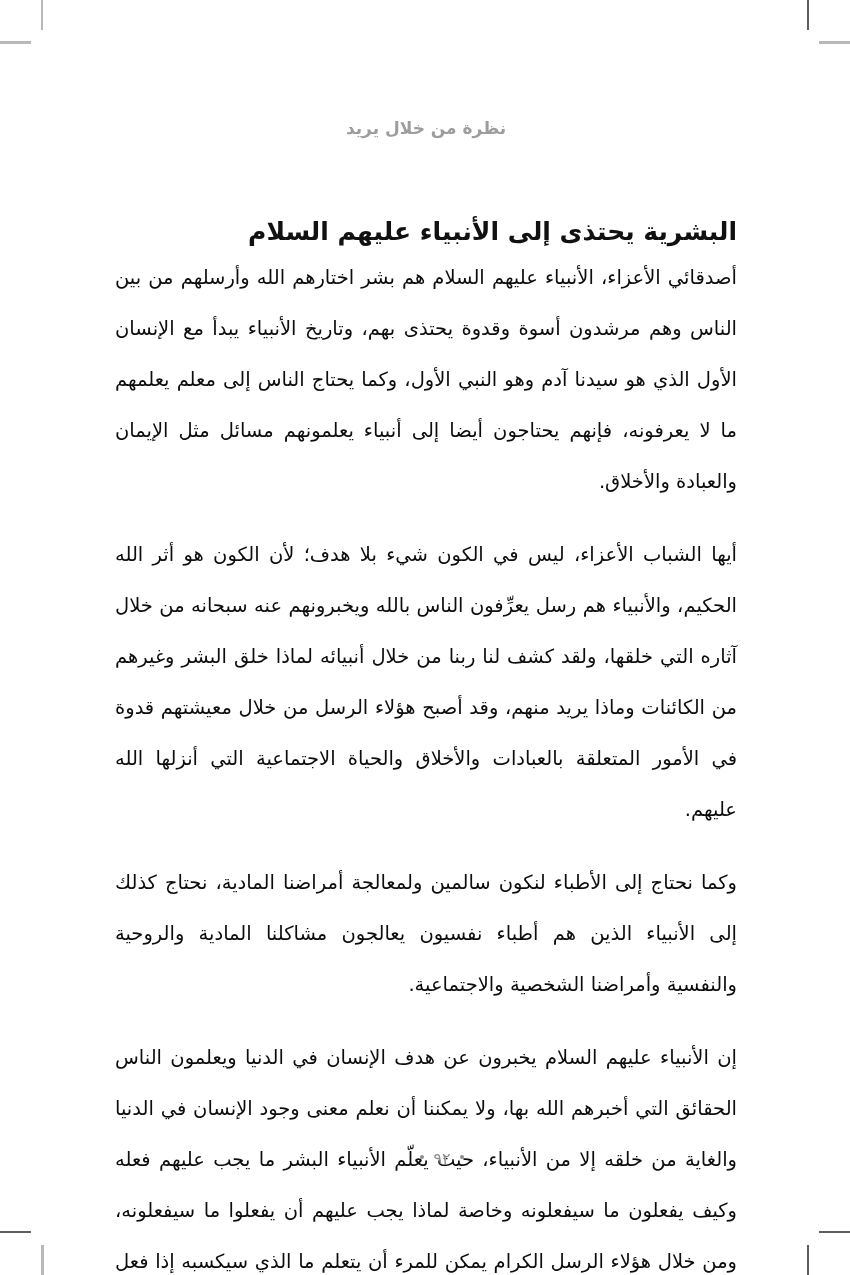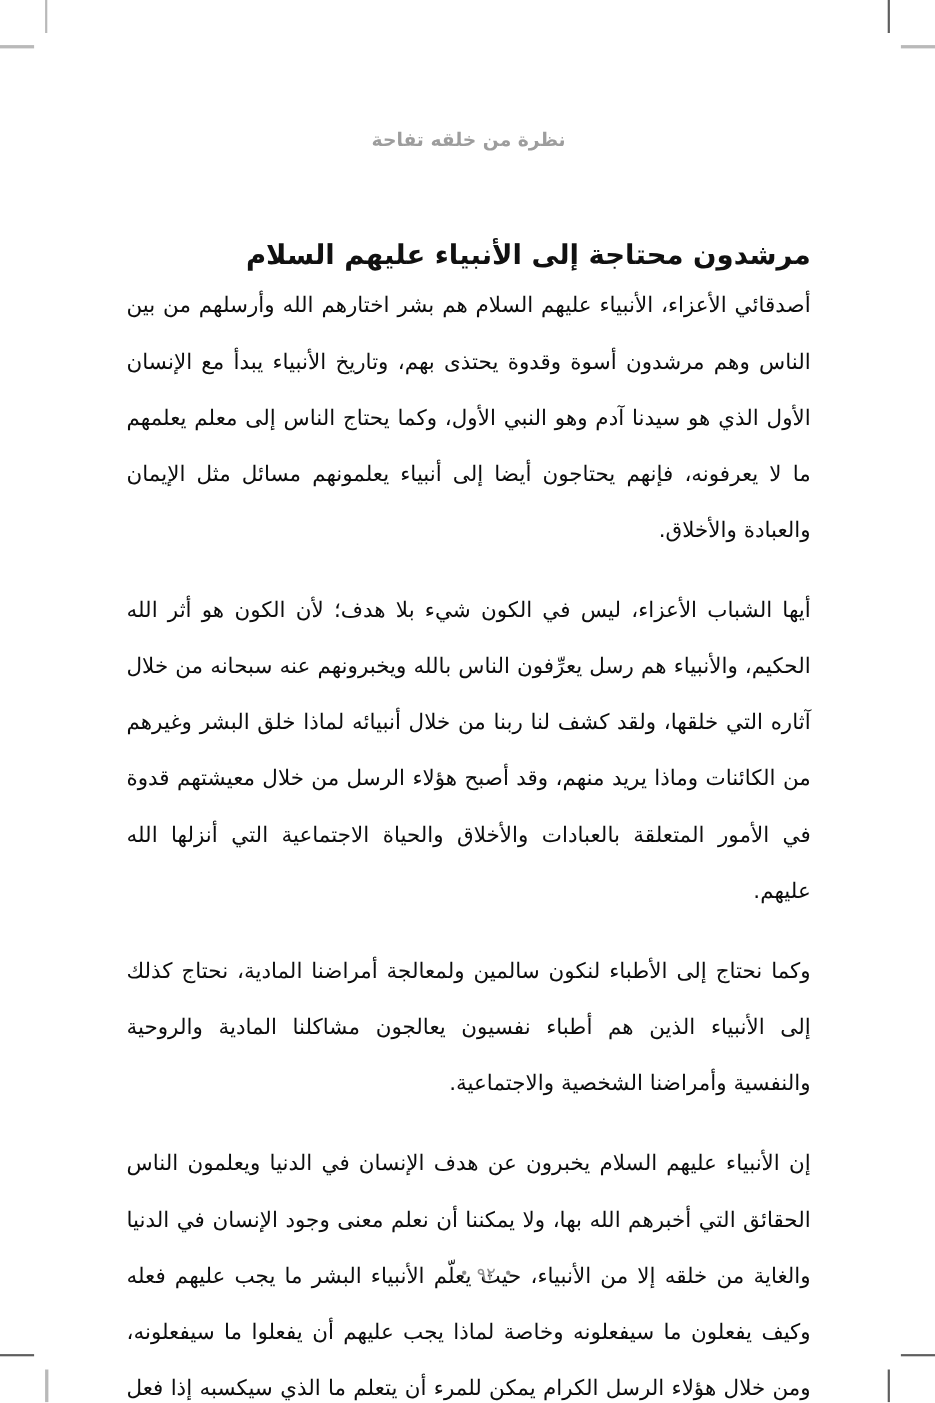--- a/index.html
+++ b/index.html
@@ -126,23 +126,23 @@
   <div class="crop crop-tl-h"></div>
   <div class="crop crop-tr-v dark"></div>
   <div class="crop crop-tr-h"></div>
   <div class="crop crop-bl-h dark"></div>
   <div class="crop crop-bl-v"></div>
   <div class="crop crop-br-h dark"></div>
   <div class="crop crop-br-v dark"></div>
 
   <div class="content">
 
-    <div class="running-head">نظرة من خلقه تفاحة</div>
+    <div class="running-head">نظرة من خلال يريد</div>
 
-    <h1 class="chapter-title">مرشدون محتاجة إلى الأنبياء عليهم السلام</h1>
+    <h1 class="chapter-title">البشرية يحتذى إلى الأنبياء عليهم السلام</h1>
 
     <div class="body-text">
       <p>أصدقائي الأعزاء، الأنبياء عليهم السلام هم بشر اختارهم الله وأرسلهم من بين الناس وهم مرشدون أسوة وقدوة يحتذى بهم، وتاريخ الأنبياء يبدأ مع الإنسان الأول الذي هو سيدنا آدم وهو النبي الأول، وكما يحتاج الناس إلى معلم يعلمهم ما لا يعرفونه، فإنهم يحتاجون أيضا إلى أنبياء يعلمونهم مسائل مثل الإيمان والعبادة والأخلاق.</p>
       <p>أيها الشباب الأعزاء، ليس في الكون شيء بلا هدف؛ لأن الكون هو أثر الله الحكيم، والأنبياء هم رسل يعرِّفون الناس بالله ويخبرونهم عنه سبحانه من خلال آثاره التي خلقها، ولقد كشف لنا ربنا من خلال أنبيائه لماذا خلق البشر وغيرهم من الكائنات وماذا يريد منهم، وقد أصبح هؤلاء الرسل من خلال معيشتهم قدوة في الأمور المتعلقة بالعبادات والأخلاق والحياة الاجتماعية التي أنزلها الله عليهم.</p>
       <p>وكما نحتاج إلى الأطباء لنكون سالمين ولمعالجة أمراضنا المادية، نحتاج كذلك إلى الأنبياء الذين هم أطباء نفسيون يعالجون مشاكلنا المادية والروحية والنفسية وأمراضنا الشخصية والاجتماعية.</p>
       <p>إن الأنبياء عليهم السلام يخبرون عن هدف الإنسان في الدنيا ويعلمون الناس الحقائق التي أخبرهم الله بها، ولا يمكننا أن نعلم معنى وجود الإنسان في الدنيا والغاية من خلقه إلا من الأنبياء، حيث يعلّم الأنبياء البشر ما يجب عليهم فعله وكيف يفعلون ما سيفعلونه وخاصة لماذا يجب عليهم أن يفعلوا ما سيفعلونه، ومن خلال هؤلاء الرسل الكرام يمكن للمرء أن يتعلم ما الذي سيكسبه إذا فعل ما يجب عليه فعله وما الذي سيخسره إذا لم يفعل ذلك.</p>
     </div>
 
     <div class="folio">
       <span class="dot"></span><span class="num">٩٢</span><span class="dot"></span>

